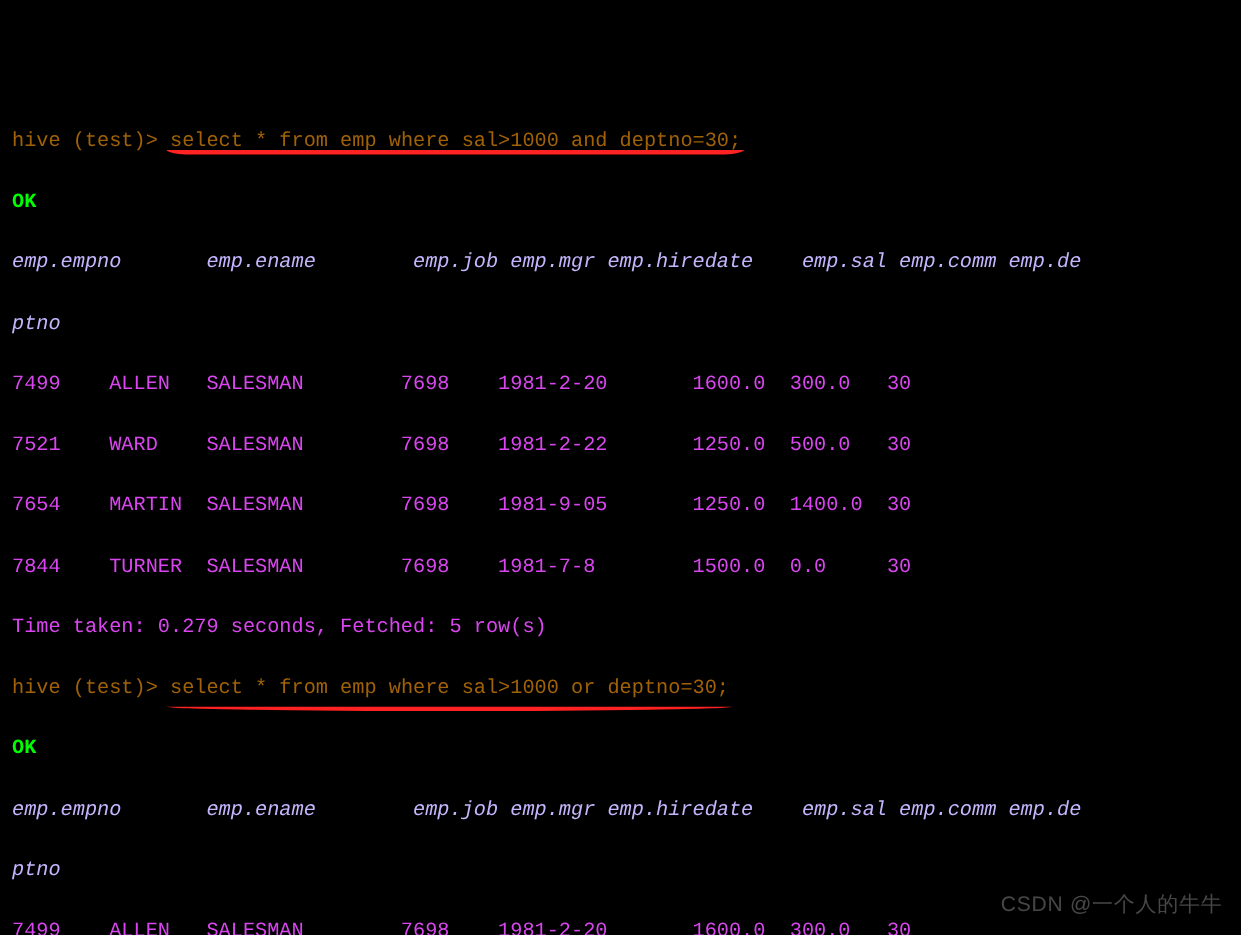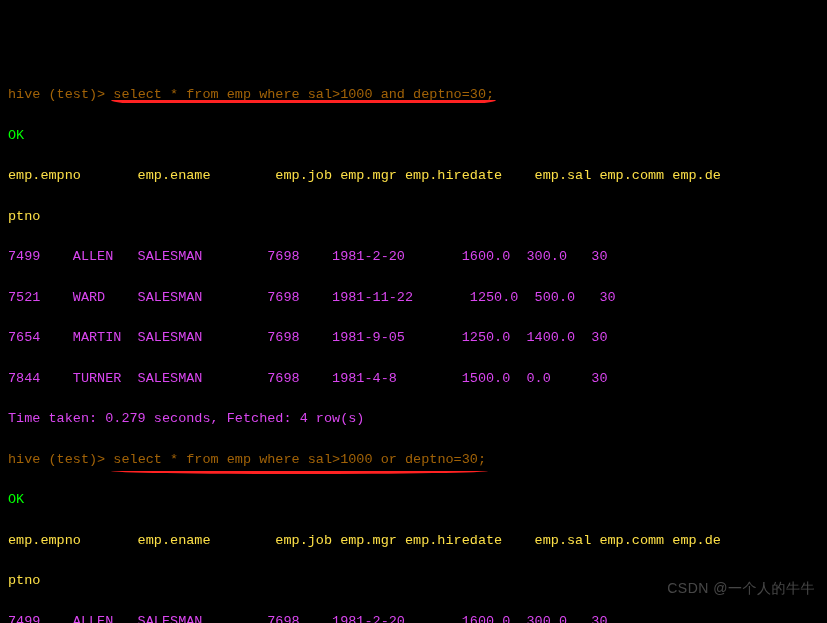--- a/index.html
+++ b/index.html
@@ -13,24 +13,25 @@
       width: 827px;
       box-sizing: border-box;
       white-space: pre;
       overflow: hidden;
     }
     .prompt {
       color: #a16207;
     }
     .ok {
       color: #00ff00;
-      font-weight: normal;
+      font-weight: bold;
     }
     .header {
-      color: #fde047;
+      color: #c4b5fd;
+      font-style: italic;
     }
     .row {
       color: #d946ef;
     }
     .underline {
       position: relative;
       display: inline-block;
     }
     .underline::after {
       content: "";
@@ -54,41 +55,41 @@
       left: -2px;
       right: -2px;
       bottom: -4px;
       height: 3px;
       border-bottom: 3px solid #ff2222;
       border-radius: 0 0 50% 50%;
     }
     .watermark {
       position: fixed;
       right: 12px;
-      bottom: 24px;
+      bottom: 10px;
       color: rgba(200,200,200,0.35);
       font-family: Arial, sans-serif;
       font-size: 14px;
       letter-spacing: 0.5px;
     }
   </style>
 </head>
 <body>
 
 
 
 <div class="prompt"><span>hive (test)&gt; </span><span class="underline">select * from emp where sal&gt;1000 and deptno=30;</span></div>
 <div class="ok">OK</div>
 <div class="header">emp.empno       emp.ename        emp.job emp.mgr emp.hiredate    emp.sal emp.comm emp.de</div>
 <div class="header">ptno</div>
 <div class="row">7499    ALLEN   SALESMAN        7698    1981-2-20       1600.0  300.0   30</div>
-<div class="row">7521    WARD    SALESMAN        7698    1981-11-22       1250.0  500.0   30</div>
+<div class="row">7521    WARD    SALESMAN        7698    1981-2-22       1250.0  500.0   30</div>
 <div class="row">7654    MARTIN  SALESMAN        7698    1981-9-05       1250.0  1400.0  30</div>
-<div class="row">7844    TURNER  SALESMAN        7698    1981-4-8        1500.0  0.0     30</div>
-<div class="row">Time taken: 0.279 seconds, Fetched: 4 row(s)</div>
+<div class="row">7844    TURNER  SALESMAN        7698    1981-7-8        1500.0  0.0     30</div>
+<div class="row">Time taken: 0.279 seconds, Fetched: 5 row(s)</div>
 <div class="prompt"><span>hive (test)&gt; </span><span class="underline-wavy">select * from emp where sal&gt;1000 or deptno=30;</span></div>
 <div class="ok">OK</div>
 <div class="header">emp.empno       emp.ename        emp.job emp.mgr emp.hiredate    emp.sal emp.comm emp.de</div>
 <div class="header">ptno</div>
 <div class="row">7499    ALLEN   SALESMAN        7698    1981-2-20       1600.0  300.0   30</div>
 
 
 
 
 

